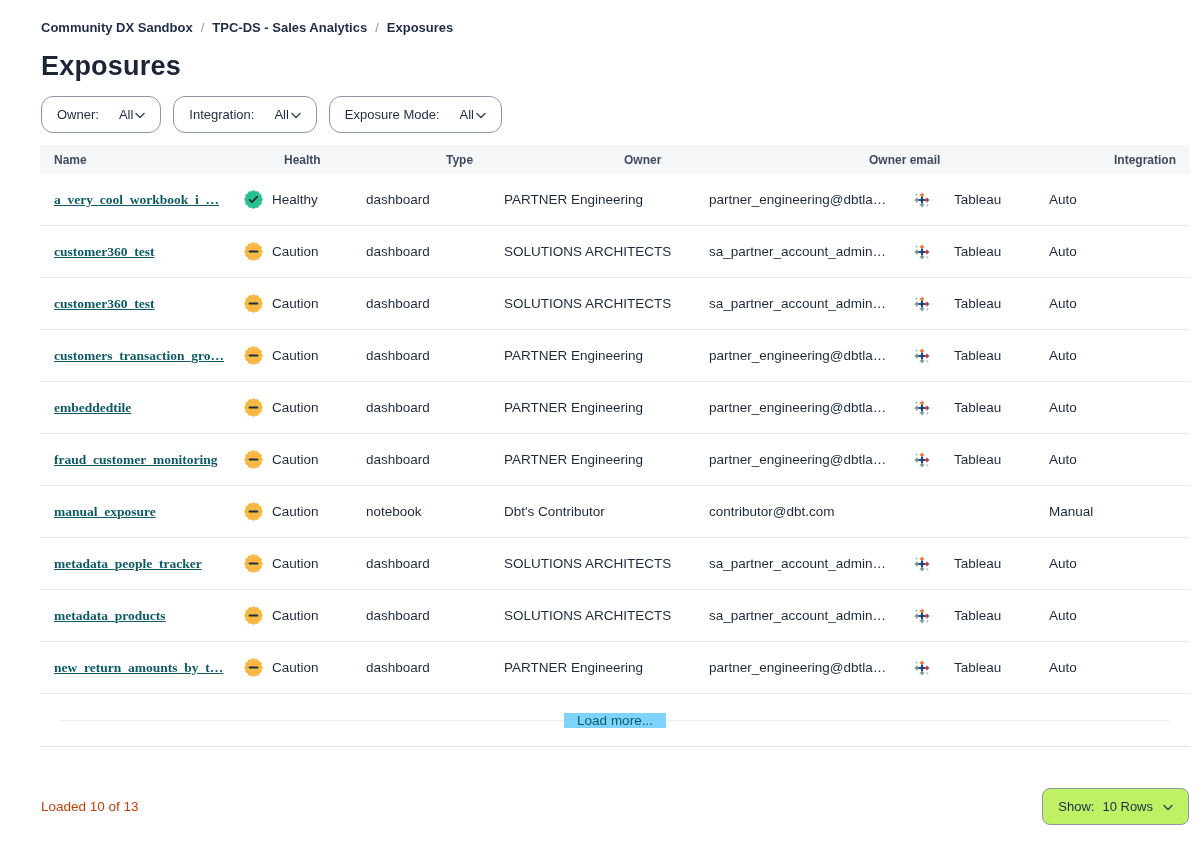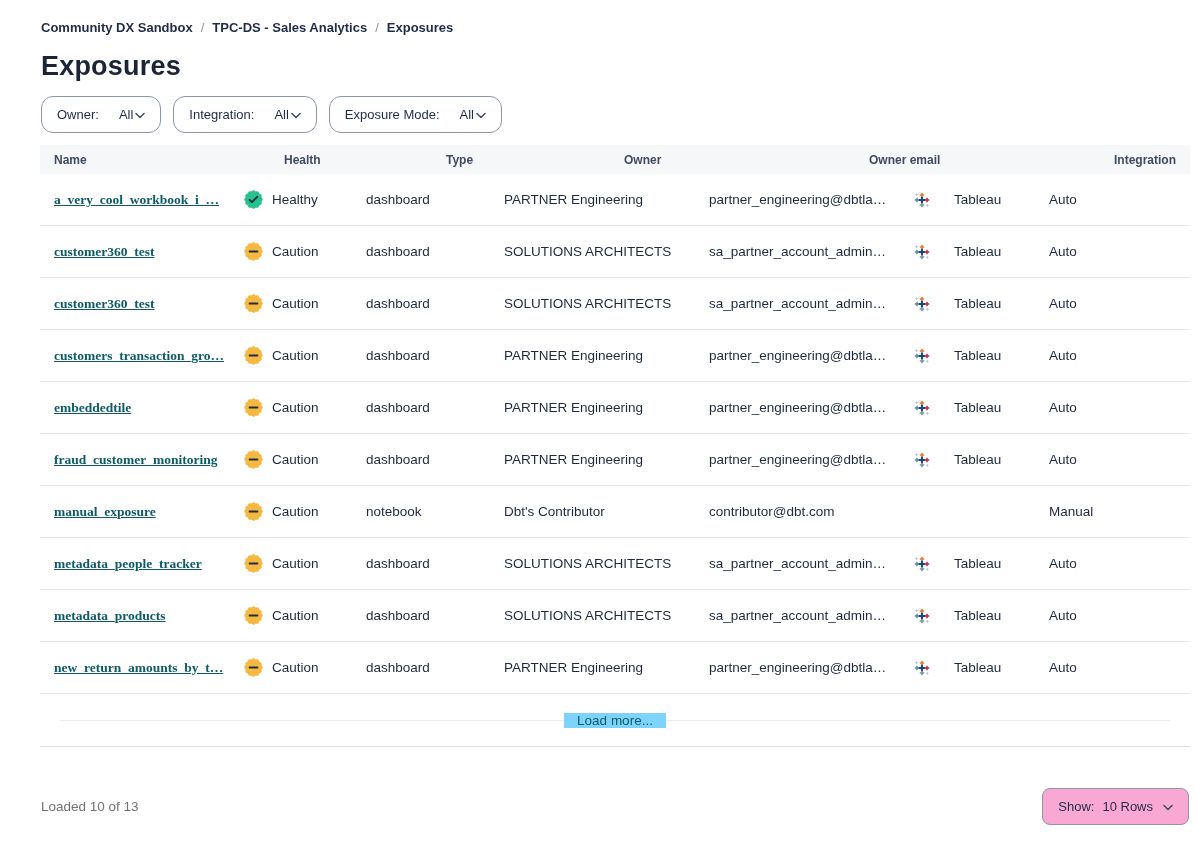--- a/index.html
+++ b/index.html
@@ -42,23 +42,23 @@
   .badge { width:19px; height:19px; display:inline-flex; }
 
   
   .load-more-row { margin-left:40px; width:1150px; height:53px; position:relative;
     display:flex; align-items:center; justify-content:center; border-bottom:1px solid #dcdfe4; }
   .load-more-row::before { content:""; position:absolute; left:20px; right:20px; top:50%; height:1px; background:#ededed; }
   .load-more { position:relative; background:#7dd3fc; padding:0 13px; font-size:13.5px; color:#0e5b66; cursor:pointer; }
 
   
   .footer { margin:41px 10px 0 41px; width:1148px; display:flex; justify-content:space-between; align-items:center; }
-  .loaded-count { font-size:13.5px; color:#737373; }
+  .loaded-count { font-size:13.5px; color:#c2410c; }
   .show-btn { display:flex; align-items:center; gap:8px; height:37px; padding:0 15px;
-    background:#f9a8d4; border:1px solid #8d97a8; border-radius:8px; font-size:13px; color:#1f2b47;
+    background:#bef264; border:1px solid #8d97a8; border-radius:8px; font-size:13px; color:#1f2b47;
     font-family:inherit; cursor:pointer; }
 </style>
 </head>
 <body>
 
 <div class="page">
 
   <nav class="breadcrumb">
     <span class="crumb">Community DX Sandbox</span>
     <span class="sep">/</span>

